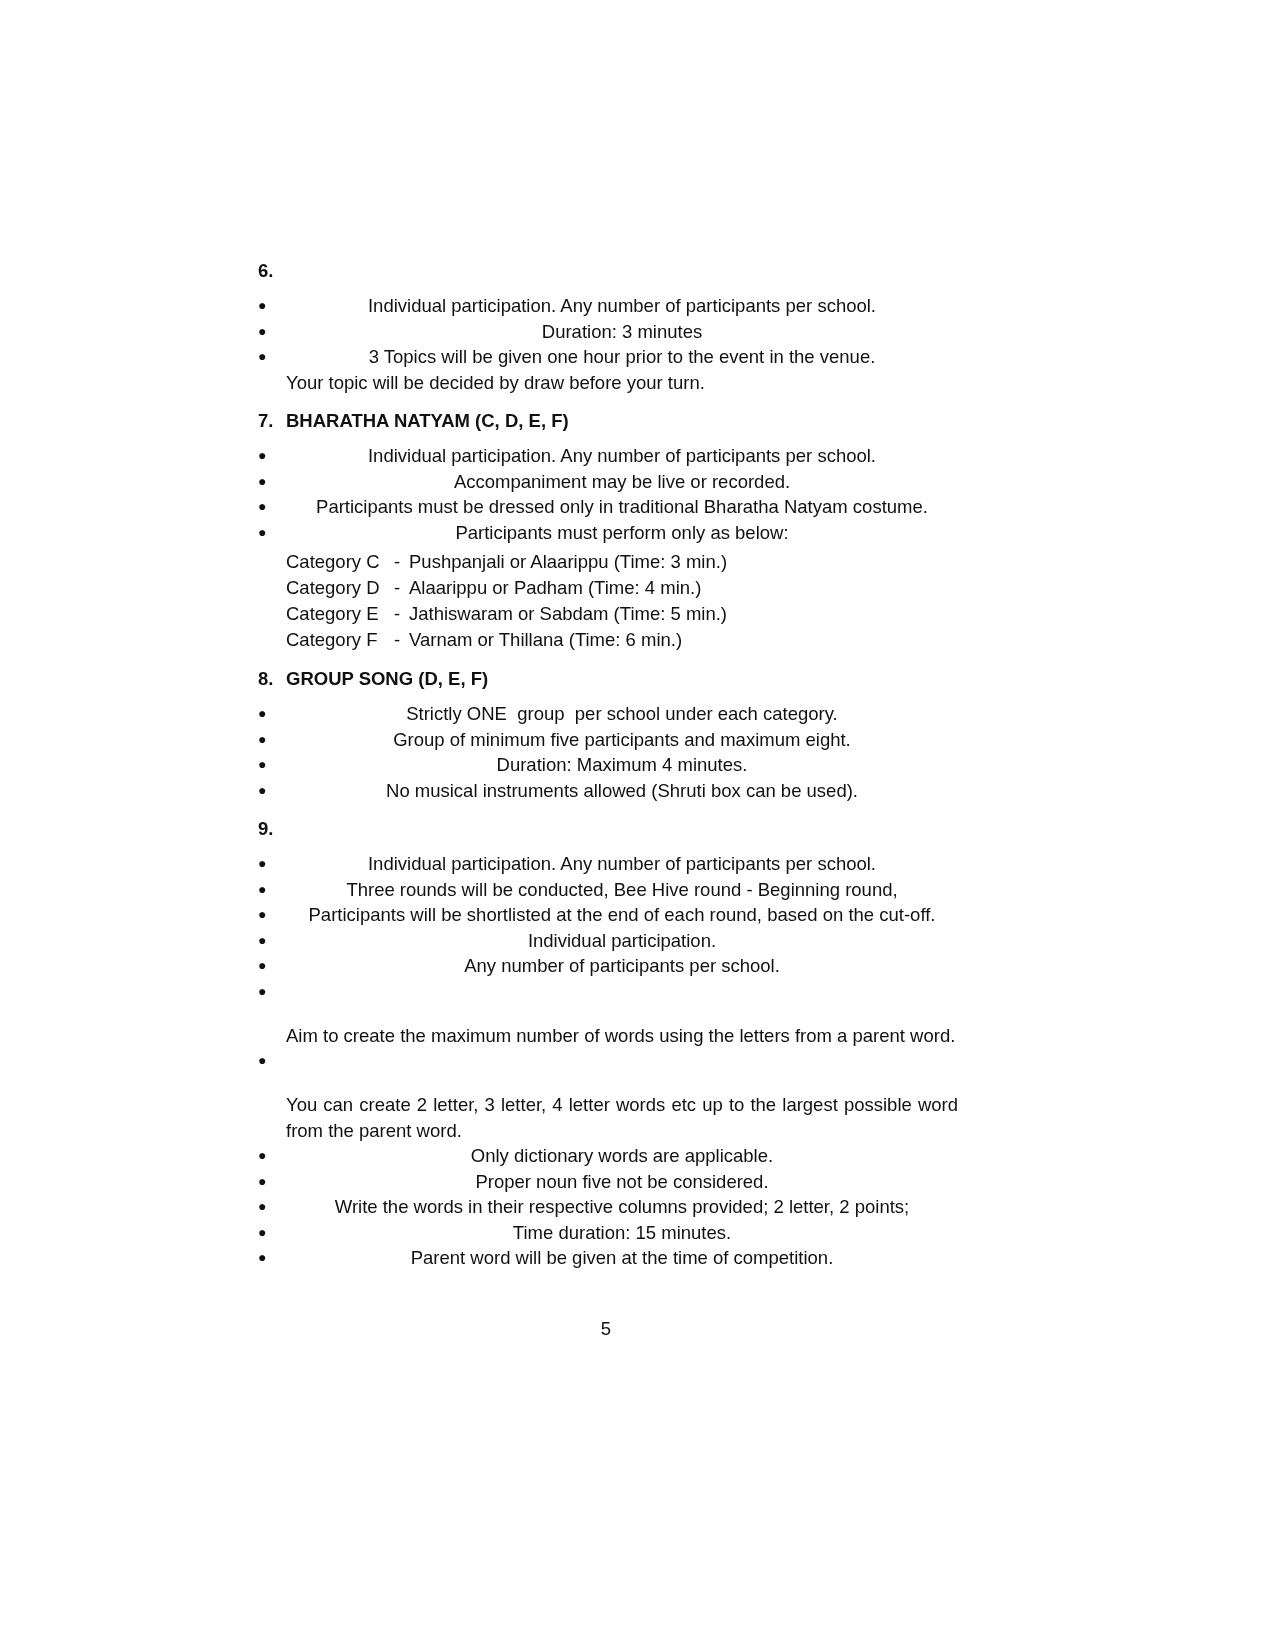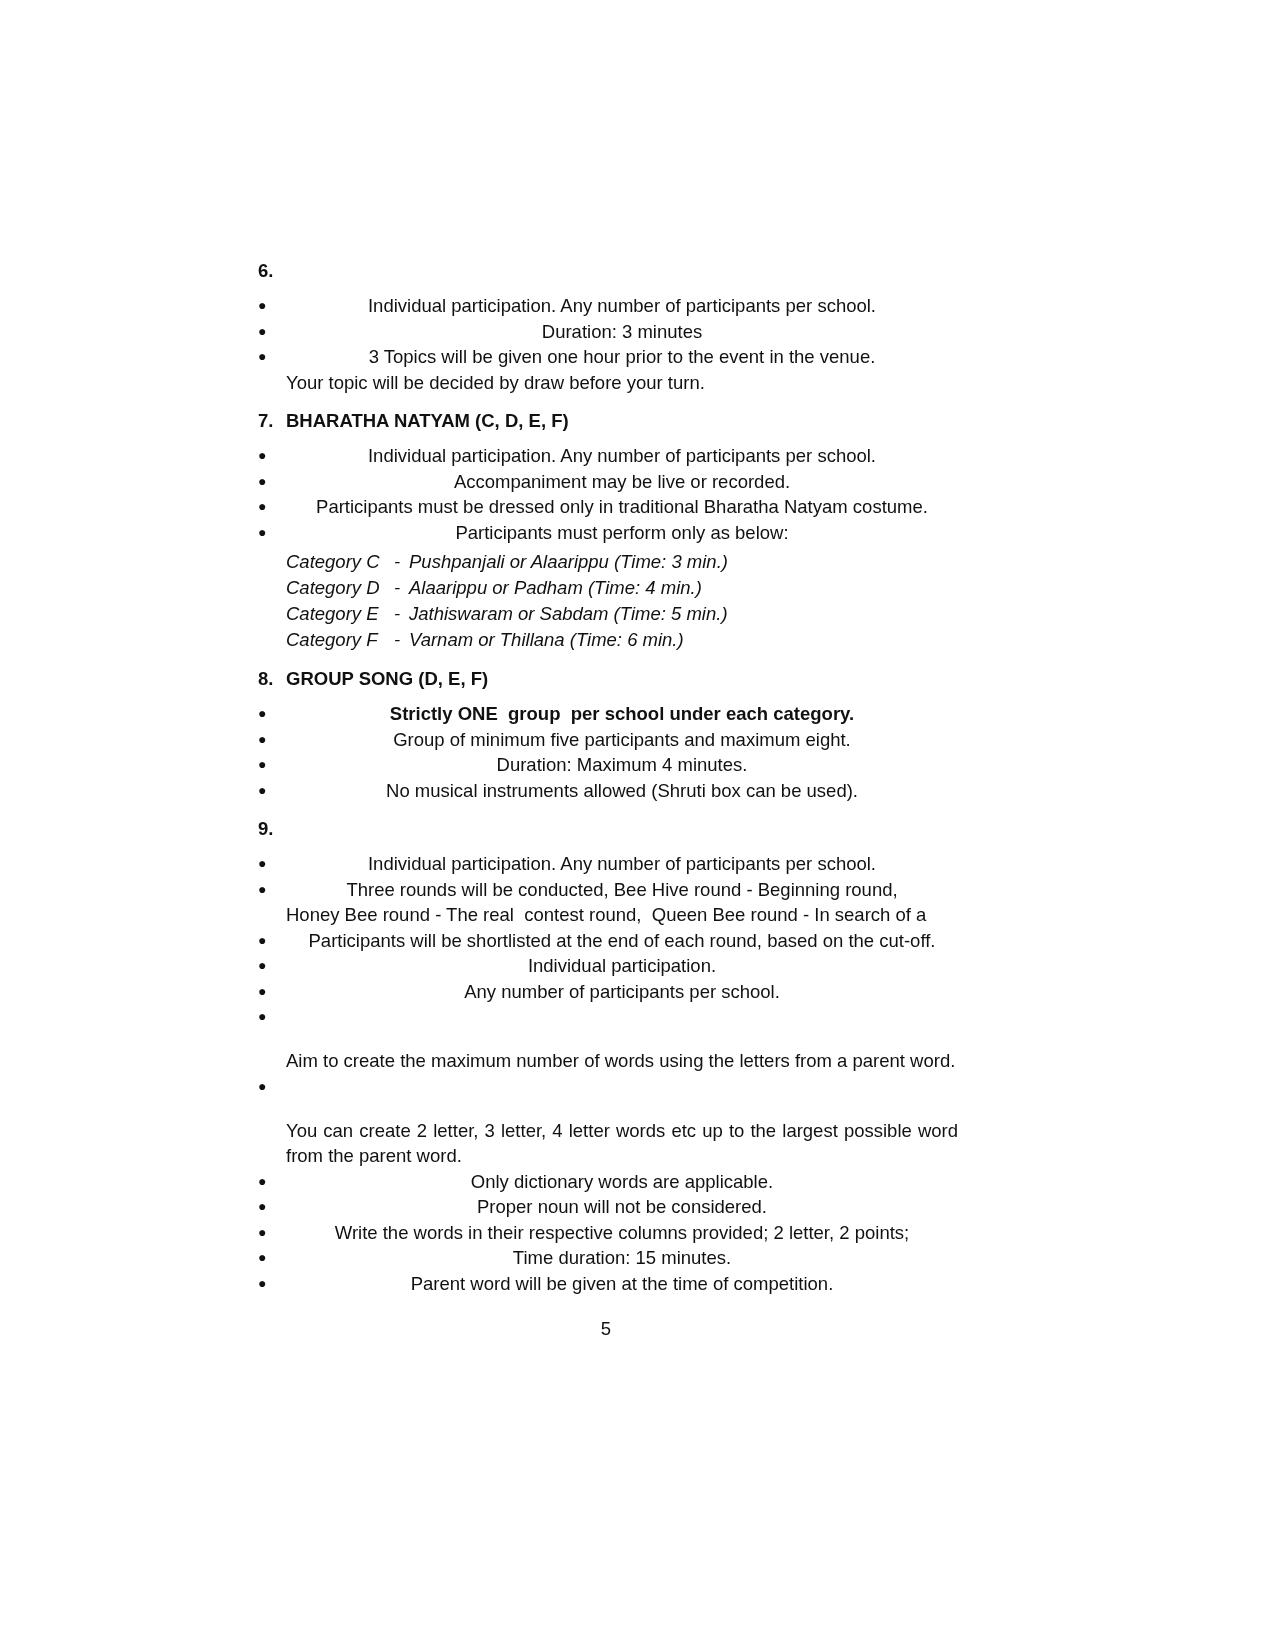--- a/index.html
+++ b/index.html
@@ -5,24 +5,24 @@
   html, body { margin:0; padding:0; background:#ffffff; }
   body { width:1275px; height:1650px; position:relative; overflow:hidden;
          font-family:"Liberation Sans", sans-serif; color:#111111; }
   .page { position:absolute; left:258px; top:258px; width:700px; font-size:18.5px; }
   .heading { display:flex; font-weight:bold; margin-top:13px; margin-bottom:9px; line-height:26px; }
   .heading:first-child { margin-top:0; }
   .heading .num { width:28px; flex:none; }
   .item { display:flex; line-height:25.5px; }
   .item .bullet { width:28px; flex:none; font-size:14px; line-height:25.5px; }
   .item .text { flex:1;text-align:center; }
-  .item.bold .text { font-weight:bold; }
+  .item.bold .text { font-weight:normal; }
   .item.justify .text { text-align:justify; text-align-last:left;margin-top:44px; }
   .sub { padding-left:28px; line-height:25.5px; }
-  .cats { padding-left:28px; margin-top:4px;font-style:italic; }
+  .cats { padding-left:28px; margin-top:4px; }
   .cat { display:flex; line-height:26px; }
   .cat .c-label { width:108px; flex:none; }
   .cat .c-dash { width:15px; flex:none; }
   .pagenum { position:absolute; top:1318px; left:0; width:1212px; text-align:center; font-size:18.5px; }
 </style>
 </head>
 <body>
 
 <div class="page">
 
@@ -111,21 +111,20 @@
     <span class="num">9.</span>
   </div>
   <div class="item">
     <span class="bullet">●</span>
     <span class="text">Individual participation. Any number of participants per school.</span>
   </div>
   <div class="item">
     <span class="bullet">●</span>
     <span class="text">Three rounds will be conducted, Bee Hive round - Beginning round,</span>
   </div>
-  <div class="sub" style="white-space:pre">Honey Bee round - The real  contest round,  Queen Bee round - In search of a</div>
   <div class="item">
     <span class="bullet">●</span>
     <span class="text">Participants will be shortlisted at the end of each round, based on the cut-off.</span>
   </div>
 
   <div class="item">
     <span class="bullet">●</span>
     <span class="text">Individual participation.</span>
   </div>
   <div class="item">
@@ -139,21 +138,21 @@
   <div class="item justify">
     <span class="bullet">●</span>
     <span class="text">You can create 2 letter, 3 letter, 4 letter words etc up to the largest possible word from the parent word.</span>
   </div>
   <div class="item">
     <span class="bullet">●</span>
     <span class="text">Only dictionary words are applicable.</span>
   </div>
   <div class="item">
     <span class="bullet">●</span>
-    <span class="text">Proper noun will not be considered.</span>
+    <span class="text">Proper noun five not be considered.</span>
   </div>
   <div class="item">
     <span class="bullet">●</span>
     <span class="text">Write the words in their respective columns provided; 2 letter, 2 points;</span>
   </div>
   <div class="item">
     <span class="bullet">●</span>
     <span class="text">Time duration: 15 minutes.</span>
   </div>
   <div class="item">

